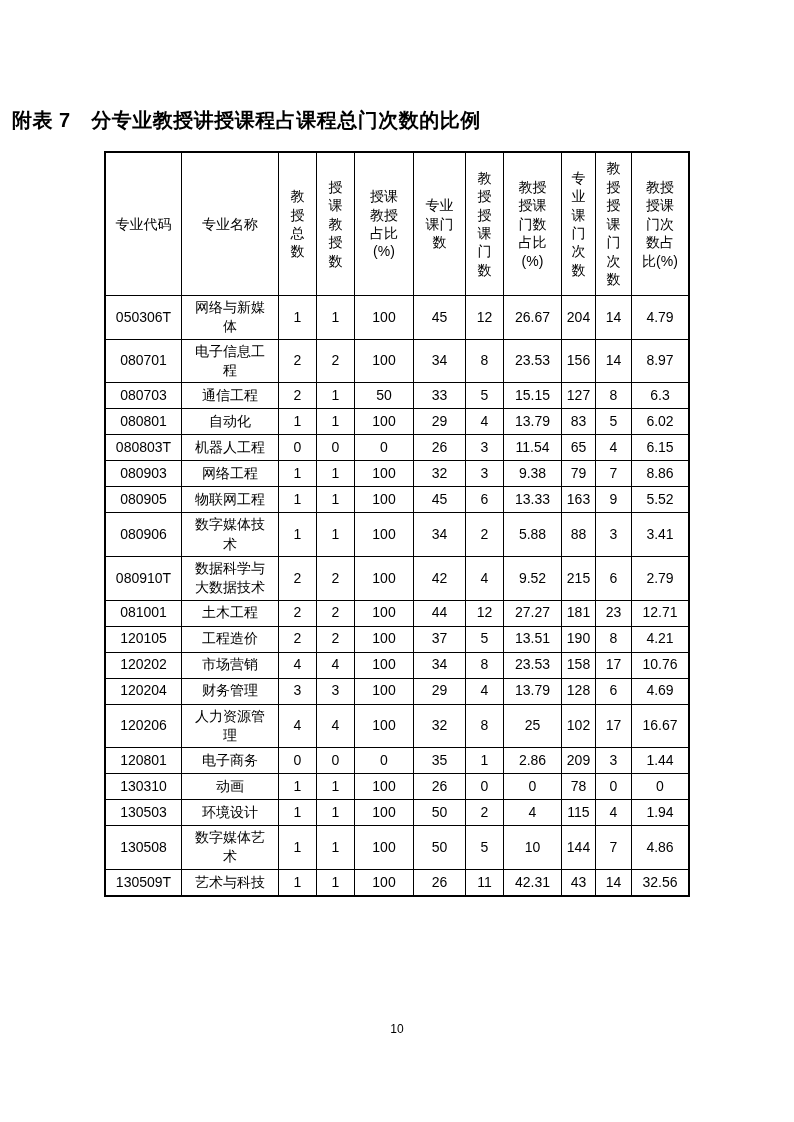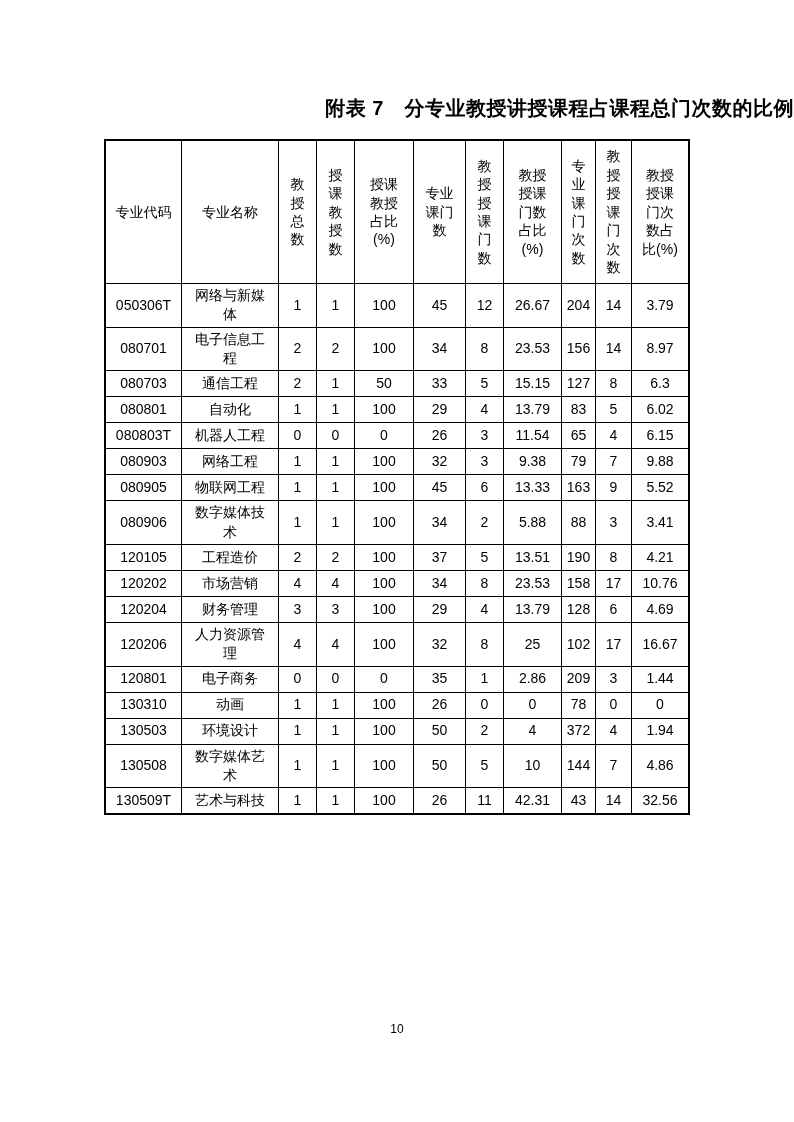--- a/index.html
+++ b/index.html
@@ -10,23 +10,23 @@
   .page {
     position: relative;
     width: 794px;
     height: 1122px;
     background: #ffffff;
     font-family: "Liberation Sans", sans-serif;
     color: #000000;
     overflow: hidden;
   }
   .title {
-    margin: 0;
+    margin: 12px;
     padding-top: 95px;
-    text-align: right;
+    text-align: left;
     font-size: 20px;
     font-weight: bold;
     letter-spacing: 0.5px;
     font-family: "Liberation Sans", sans-serif;
   }
   table.data-table {
     width: 585px;
     margin: 17px auto 0 auto;
     border-collapse: collapse;
     table-layout: fixed;
@@ -143,21 +143,21 @@
           <td>050306T</td>
           <td>网络与新媒体</td>
           <td>1</td>
           <td>1</td>
           <td>100</td>
           <td>45</td>
           <td>12</td>
           <td>26.67</td>
           <td>204</td>
           <td>14</td>
-          <td>3.79</td>
+          <td>4.79</td>
         </tr>
         <tr>
           <td>080701</td>
           <td>电子信息工程</td>
           <td>2</td>
           <td>2</td>
           <td>100</td>
           <td>34</td>
           <td>8</td>
           <td>23.53</td>
@@ -208,21 +208,21 @@
           <td>080903</td>
           <td>网络工程</td>
           <td>1</td>
           <td>1</td>
           <td>100</td>
           <td>32</td>
           <td>3</td>
           <td>9.38</td>
           <td>79</td>
           <td>7</td>
-          <td>9.88</td>
+          <td>8.86</td>
         </tr>
         <tr>
           <td>080905</td>
           <td>物联网工程</td>
           <td>1</td>
           <td>1</td>
           <td>100</td>
           <td>45</td>
           <td>6</td>
           <td>13.33</td>
@@ -237,20 +237,46 @@
           <td>1</td>
           <td>100</td>
           <td>34</td>
           <td>2</td>
           <td>5.88</td>
           <td>88</td>
           <td>3</td>
           <td>3.41</td>
         </tr>
         <tr>
+          <td>080910T</td>
+          <td>数据科学与大数据技术</td>
+          <td>2</td>
+          <td>2</td>
+          <td>100</td>
+          <td>42</td>
+          <td>4</td>
+          <td>9.52</td>
+          <td>215</td>
+          <td>6</td>
+          <td>2.79</td>
+        </tr>
+        <tr>
+          <td>081001</td>
+          <td>土木工程</td>
+          <td>2</td>
+          <td>2</td>
+          <td>100</td>
+          <td>44</td>
+          <td>12</td>
+          <td>27.27</td>
+          <td>181</td>
+          <td>23</td>
+          <td>12.71</td>
+        </tr>
+        <tr>
           <td>120105</td>
           <td>工程造价</td>
           <td>2</td>
           <td>2</td>
           <td>100</td>
           <td>37</td>
           <td>5</td>
           <td>13.51</td>
           <td>190</td>
           <td>8</td>
@@ -323,21 +349,21 @@
         </tr>
         <tr>
           <td>130503</td>
           <td>环境设计</td>
           <td>1</td>
           <td>1</td>
           <td>100</td>
           <td>50</td>
           <td>2</td>
           <td>4</td>
-          <td>372</td>
+          <td>115</td>
           <td>4</td>
           <td>1.94</td>
         </tr>
         <tr>
           <td>130508</td>
           <td>数字媒体艺术</td>
           <td>1</td>
           <td>1</td>
           <td>100</td>
           <td>50</td>

